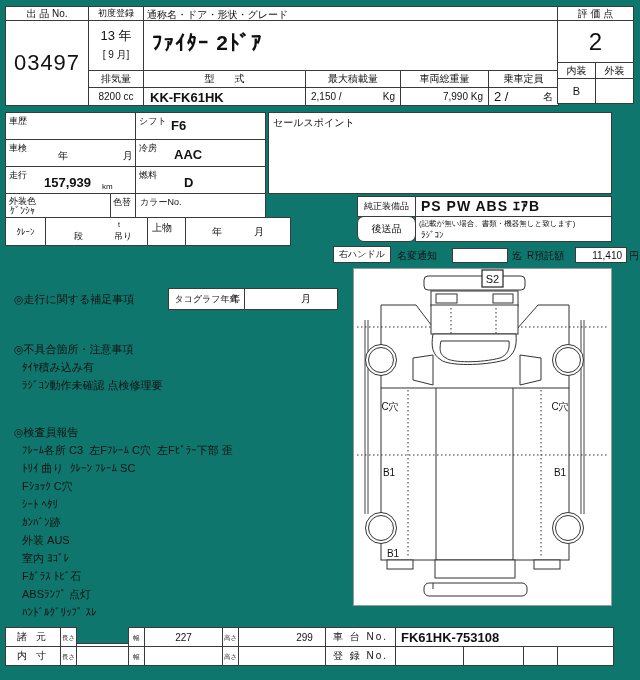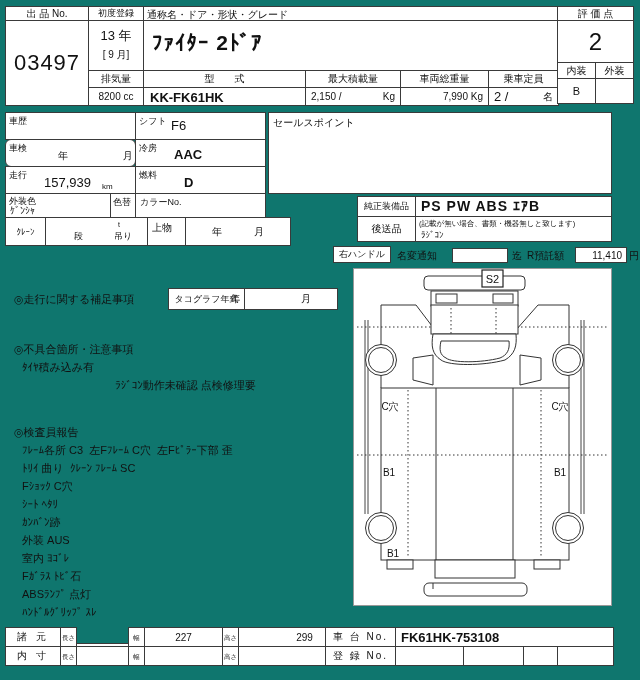--- a/index.html
+++ b/index.html
@@ -64,35 +64,35 @@
   <div class="b c f10" style="left:557px;top:62px;width:39px;height:17px;">内装</div>
   <div class="b c f10" style="left:595px;top:62px;width:39px;height:17px;">外装</div>
   <div class="b c f11" style="left:557px;top:78px;width:39px;height:26px;">B</div>
   <div class="b c f11" style="left:595px;top:78px;width:39px;height:26px;"></div>
 
   <div class="b" style="left:5px;top:112px;width:131px;height:28px;">
     <span class="f9" style="position:absolute;left:3px;top:2px;">車歴</span>
   </div>
   <div class="b" style="left:135px;top:112px;width:131px;height:28px;">
     <span class="f9" style="position:absolute;left:3px;top:2px;">シフト</span>
-    <span class="f13" style="position:absolute;left:35px;top:5px;font-weight:normal;">F6</span>
-  </div>
-
-  <div class="b" style="left:5px;top:139px;width:131px;height:28px;border-radius:6px;">
+    <span class="f13" style="position:absolute;left:35px;top:5px;font-weight:bold;">F6</span>
+  </div>
+
+  <div class="b" style="left:5px;top:139px;width:131px;height:28px;">
     <span class="f9" style="position:absolute;left:3px;top:2px;">車検</span>
     <span class="f10 pre" style="position:absolute;left:52px;top:9px;letter-spacing:14px;">年　 月</span>
   </div>
   <div class="b" style="left:135px;top:139px;width:131px;height:28px;">
     <span class="f9" style="position:absolute;left:3px;top:2px;">冷房</span>
     <span class="f13" style="position:absolute;left:38px;top:7px;font-weight:bold;">AAC</span>
   </div>
 
   <div class="b" style="left:5px;top:166px;width:131px;height:28px;">
     <span class="f9" style="position:absolute;left:3px;top:2px;">走行</span>
-    <span class="f13" style="position:absolute;left:38px;top:8px;font-weight:normal;">157,939</span>
+    <span class="f13" style="position:absolute;left:38px;top:8px;font-weight:bold;">157,939</span>
     <span class="f8" style="position:absolute;left:96px;top:15px;">km</span>
   </div>
   <div class="b" style="left:135px;top:166px;width:131px;height:28px;">
     <span class="f9" style="position:absolute;left:3px;top:2px;">燃料</span>
     <span class="f13" style="position:absolute;left:48px;top:8px;font-weight:bold;">D</span>
   </div>
 
   <div class="b" style="left:5px;top:193px;width:106px;height:25px;">
     <span class="f9" style="position:absolute;left:3px;top:1px;">外装色</span>
     <span class="f10" style="position:absolute;left:4px;top:11px;">ｹﾞﾝｼｬ</span>
@@ -118,21 +118,21 @@
     <span class="f10">月</span>
   </div>
 
   <div class="b" style="left:268px;top:112px;width:344px;height:82px;">
     <span class="f10" style="position:absolute;left:4px;top:3px;">セールスポイント</span>
   </div>
   <div class="b c f9" style="left:357px;top:196px;width:59px;height:21px;">純正装備品</div>
   <div class="b" style="left:415px;top:196px;width:197px;height:21px;">
     <span class="f14" style="position:absolute;left:5px;top:1px;font-weight:bold;letter-spacing:1px;">PS PW ABS ｴｱB</span>
   </div>
-  <div class="b c f10" style="left:357px;top:216px;width:59px;height:26px;">後送品</div>
+  <div class="b c f10" style="left:357px;top:216px;width:59px;height:26px;border-radius:7px;">後送品</div>
   <div class="b" style="left:415px;top:216px;width:197px;height:26px;">
     <div style="font-size:7.5px;margin:2px 0 0 3px;">(記載が無い場合、書類・機器無しと致します)</div>
     <div class="f9" style="margin:1px 0 0 5px;">ﾗｼﾞｺﾝ</div>
   </div>
 
   <div class="b c f9" style="left:333px;top:246px;width:58px;height:17px;">右ハンドル</div>
   <span class="nb f10" style="left:397px;top:249px;">名変通知</span>
   <div class="b" style="left:452px;top:248px;width:56px;height:15px;"></div>
   <span class="nb f10" style="left:512px;top:249px;">迄</span>
   <span class="nb f10" style="left:527px;top:249px;">R預託額</span>
@@ -141,21 +141,21 @@
 
   <span class="nb f11" style="left:14px;top:292px;">◎走行に関する補足事項</span>
   <div class="b c f9" style="left:168px;top:288px;width:77px;height:22px;">タコグラフ年式</div>
   <div class="b f10" style="left:244px;top:288px;width:94px;height:22px;display:flex;align-items:center;justify-content:flex-end;padding-right:10px;">
     <span class="pre" style="letter-spacing:16px;">年　 月</span>
   </div>
 
   <div class="nb lines" style="left:14px;top:340px;width:335px;">
     <div>◎不具合箇所・注意事項</div>
     <div style="padding-left:8px;">ﾀｲﾔ積み込み有</div>
-    <div style="padding-left:8px;text-align:center;">ﾗｼﾞｺﾝ動作未確認 点検修理要</div>
+    <div style="padding-left:8px;">ﾗｼﾞｺﾝ動作未確認 点検修理要</div>
   </div>
 
   <div class="nb lines" style="left:14px;top:423px;width:340px;">
     <div>◎検査員報告</div>
     <div style="padding-left:8px;">ﾌﾚｰﾑ各所 C3  左Fﾌﾚｰﾑ C穴  左Fﾋﾟﾗｰ下部 歪</div>
     <div style="padding-left:8px;">ﾄﾘｲ 曲り  ｸﾚｰﾝ ﾌﾚｰﾑ SC</div>
     <div style="padding-left:8px;">Fｼｮｯｸ C穴</div>
     <div style="padding-left:8px;">ｼｰﾄ ﾍﾀﾘ</div>
     <div style="padding-left:8px;">ｶﾝﾊﾞﾝ跡</div>
     <div style="padding-left:8px;">外装 AUS</div>

